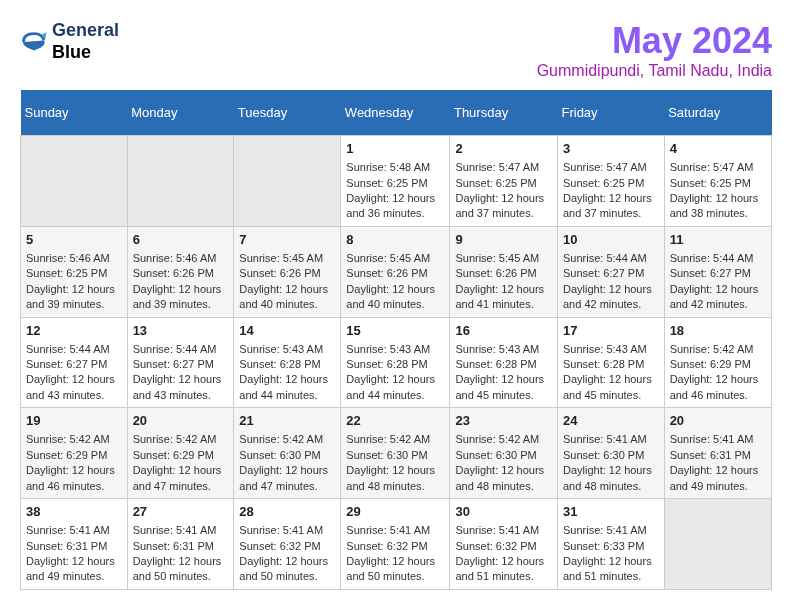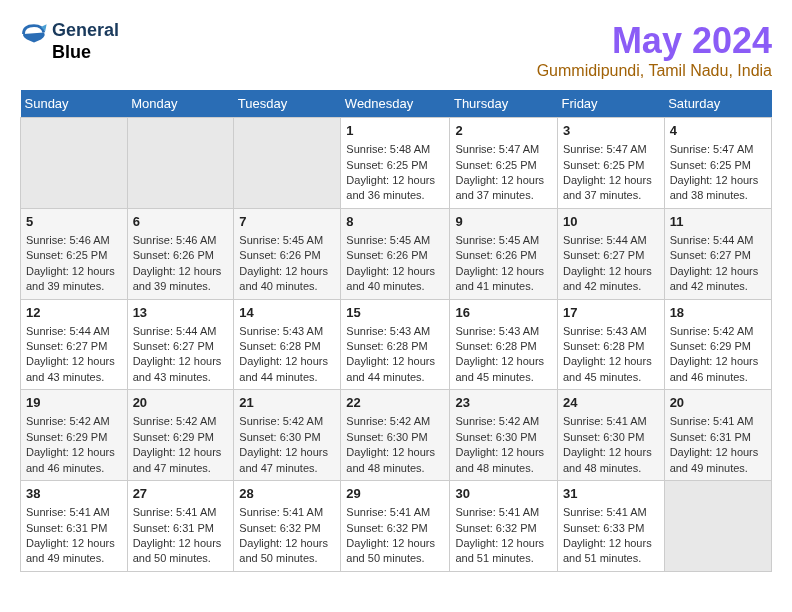--- a/index.html
+++ b/index.html
@@ -11,21 +11,21 @@
       padding: 20px;
     }
     .header-area {
       display: flex;
       justify-content: space-between;
       align-items: flex-start;
       margin-bottom: 10px;
     }
     .logo {
       display: flex;
-      align-items: flex-start;
+      align-items: center;
     }
     .logo-text {
       font-size: 18px;
       font-weight: bold;
       color: #1a3a5c;
       line-height: 1.2;
     }
     .logo-text span {
       color: #000000;
     }
@@ -37,31 +37,31 @@
     .title-area {
       text-align: right;
     }
     .month-year {
       font-size: 36px;
       font-weight: bold;
       color: #8b5cf6;
     }
     .location {
       font-size: 16px;
-      color: #a16207;
+      color: #a21caf;
     }
     table {
       width: 100%;
       border-collapse: collapse;
       font-size: 11px;
     }
     thead tr th {
       background-color: #2a6db5;
       color: white;
-      padding: 6px 4px;
+      padding: 15px 4px;
       text-align: left;
       font-size: 13px;
       font-weight: normal;
     }
     tbody tr td {
       border: 1px solid #ccc;
       vertical-align: top;
       padding: 4px 5px;
       width: 113px;
       min-height: 80px;

